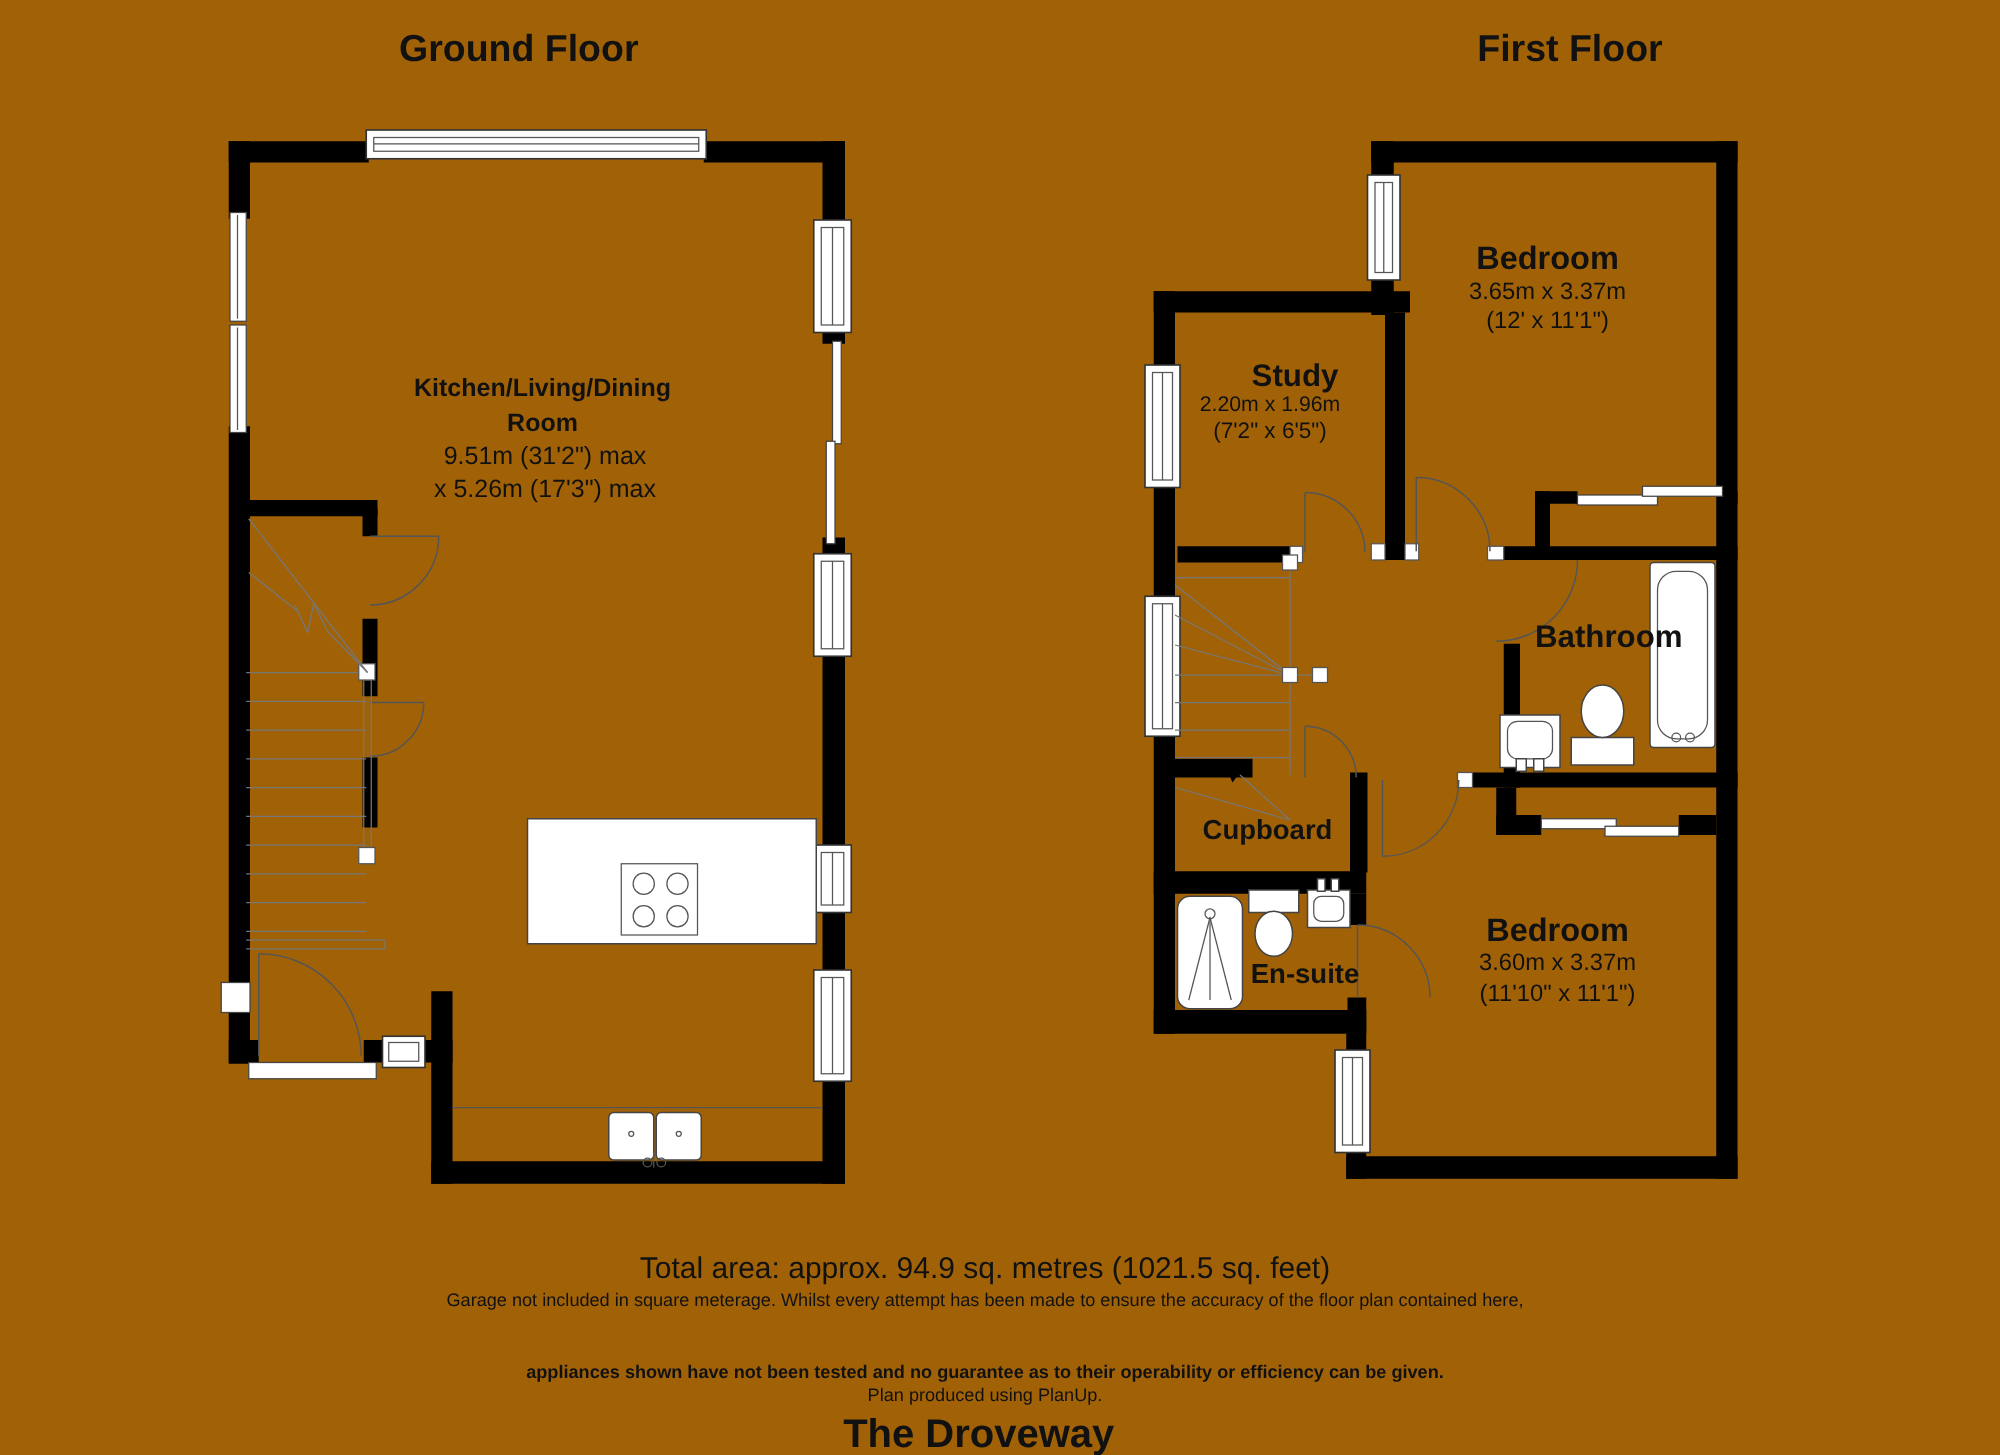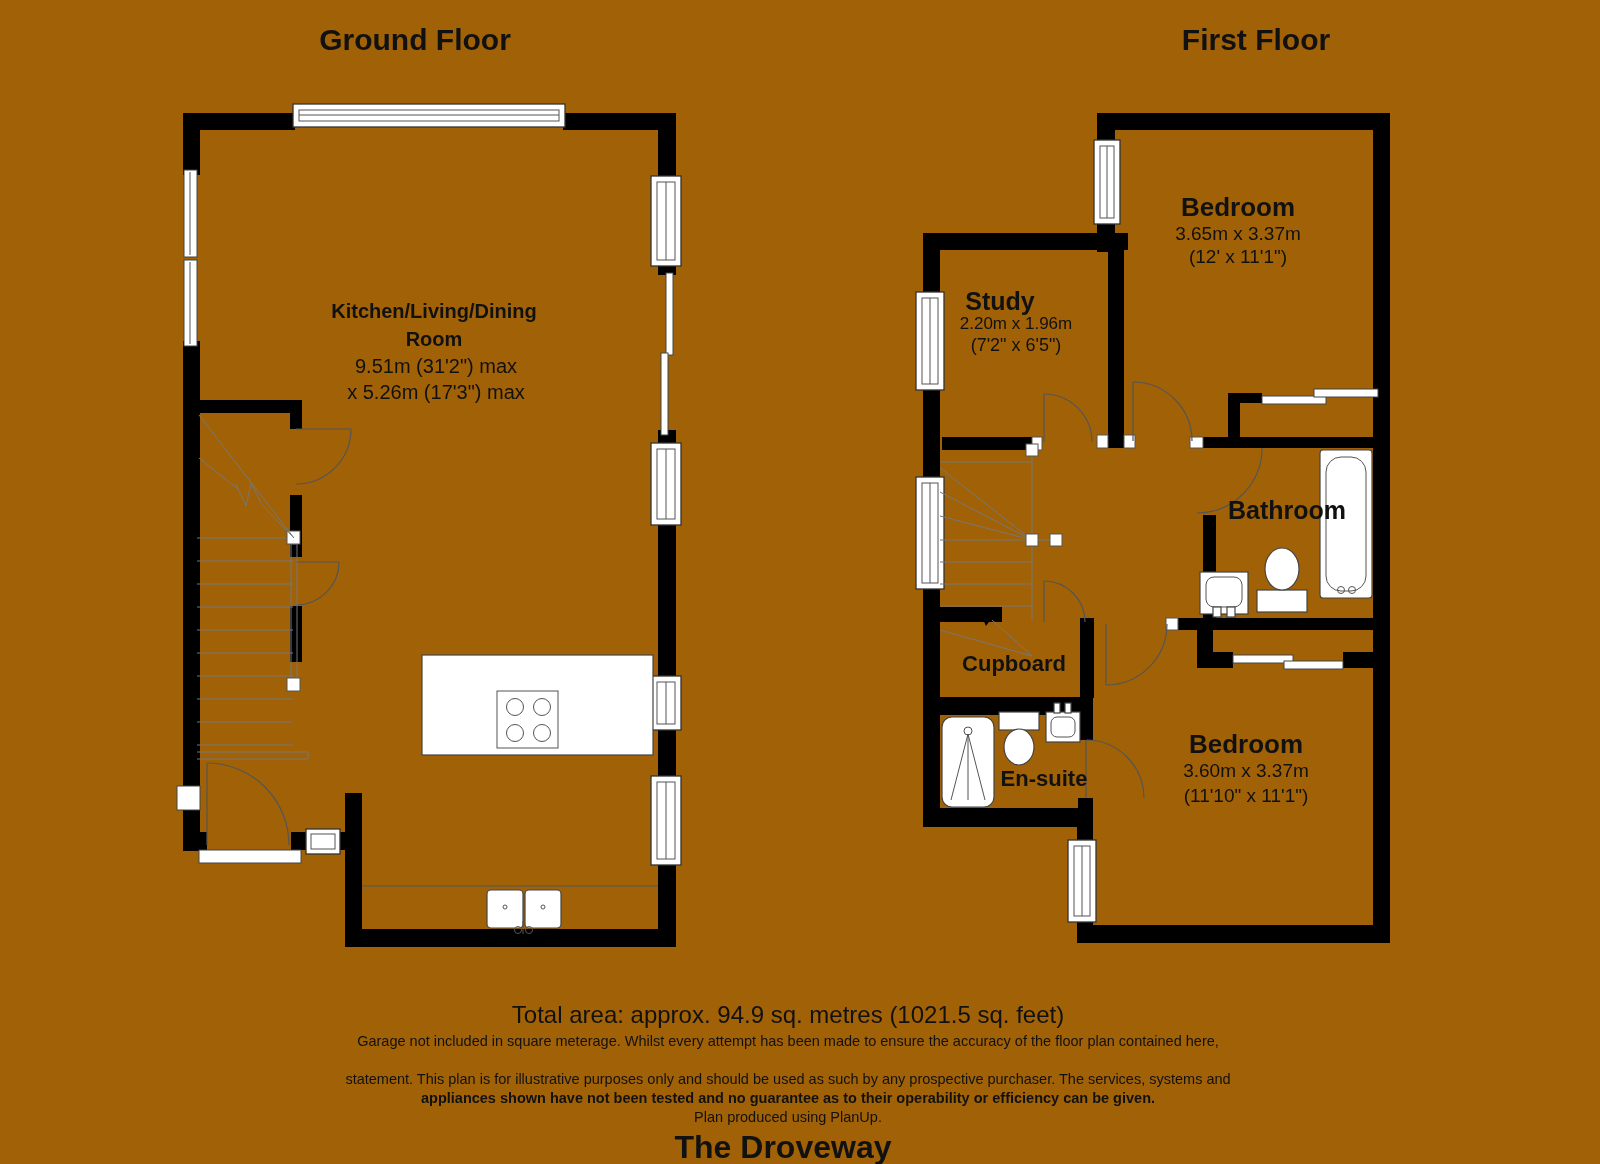--- a/index.html
+++ b/index.html
@@ -321,32 +321,31 @@
 
 <div class="lbl room-big" style="left:434px;top:311px;">Kitchen/Living/Dining</div>
 <div class="lbl room-big" style="left:434px;top:339px;">Room</div>
 <div class="lbl dim" style="left:436px;top:366px;font-size:20px;">9.51m (31'2") max</div>
 <div class="lbl dim" style="left:436px;top:392px;font-size:20px;">x 5.26m (17'3") max</div>
 
 <div class="lbl room-big" style="left:1238px;top:207px;font-size:26px;">Bedroom</div>
 <div class="lbl dim" style="left:1238px;top:234px;">3.65m x 3.37m</div>
 <div class="lbl dim" style="left:1238px;top:257px;">(12' x 11'1")</div>
 
-<div class="lbl room-med" style="left:1000px;top:301px;">Study</div>
+<div class="lbl room-med" style="left:1036px;top:301px;">Study</div>
 <div class="lbl dim" style="left:1016px;top:324px;font-size:17px;">2.20m x 1.96m</div>
 <div class="lbl dim" style="left:1016px;top:345px;font-size:18px;">(7'2" x 6'5")</div>
 
 <div class="lbl room-med" style="left:1287px;top:510px;">Bathroom</div>
 <div class="lbl room-sm" style="left:1014px;top:664px;">Cupboard</div>
 <div class="lbl room-sm" style="left:1044px;top:779px;text-align:right;">En-suite</div>
 
 <div class="lbl room-big" style="left:1246px;top:744px;font-size:26px;">Bedroom</div>
 <div class="lbl dim" style="left:1246px;top:771px;">3.60m x 3.37m</div>
 <div class="lbl dim" style="left:1246px;top:796px;">(11'10" x 11'1")</div>
 
 <div class="lbl total" style="left:788px;top:1001px;">Total area: approx. 94.9 sq. metres (1021.5 sq. feet)</div>
 <div class="lbl disc" style="left:788px;top:1041px;">Garage not included in square meterage. Whilst every attempt has been made to ensure the accuracy of the floor plan contained here,</div>
-<div class="lbl disc" style="left:788px;top:1079px;">statement. This plan is for illustrative purposes only and should be used as such by any prospective purchaser. The services, systems and</div>
 <div class="lbl disc" style="left:788px;top:1098px;font-weight:bold;">appliances shown have not been tested and no guarantee as to their operability or efficiency can be given.</div>
 <div class="lbl disc" style="left:788px;top:1117px;">Plan produced using PlanUp.</div>
 <div class="lbl prop" style="left:783px;top:1147px;">The Droveway</div>
 
 </div>
 
 </body></html>

